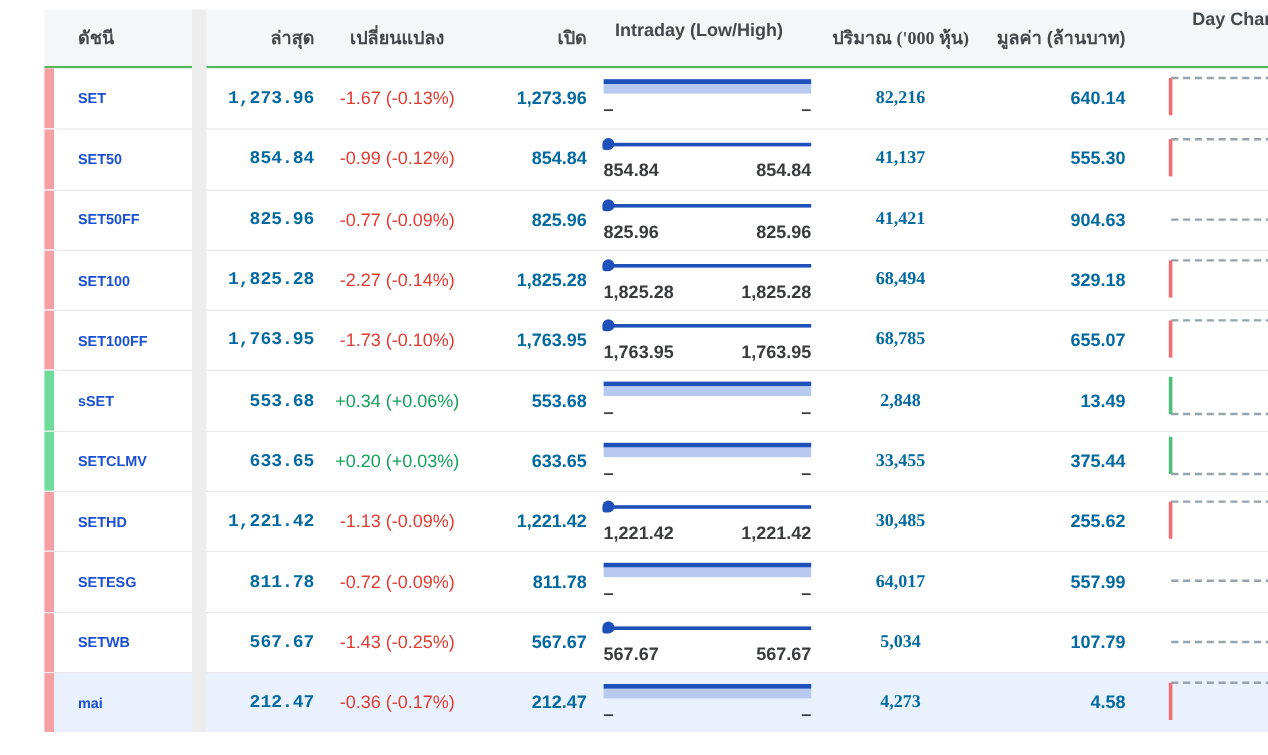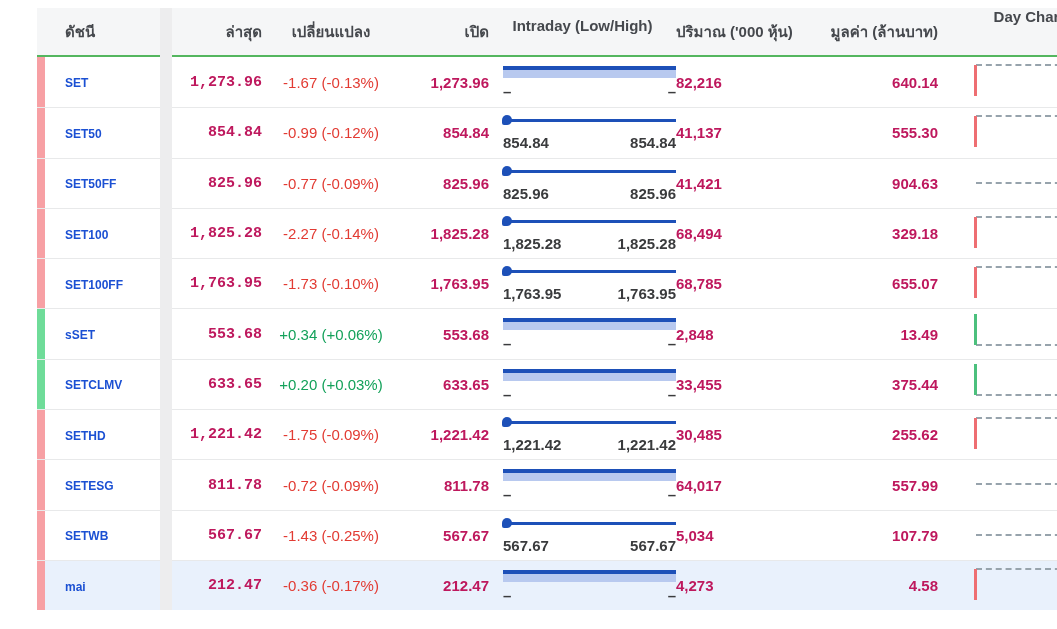--- a/index.html
+++ b/index.html
@@ -24,42 +24,42 @@
     color: #45484d; font-size: 15px; font-weight: 700;
   }
   .cell { flex: 0 0 auto; }
   .c-accent   { width: 8px;  align-self: stretch; }
   .c-index    { width: 115px; padding-left: 20px; text-align: left; }
   .c-gap      { width: 12px; }
   .c-last     { width: 90px;  text-align: right; font-family: Liberation Mono, monospace; }
   .c-change   { width: 138px; text-align: center; }
   .c-open     { width: 89px;  text-align: right; }
   .c-intraday { width: 187px; padding-left: 14px; }
-  .c-volume   { width: 149px; text-align: left; }
+  .c-volume   { width: 149px; text-align: center; font-family: Liberation Serif, serif; }
   .c-value    { width: 113px; text-align: right; }
   .c-day      { width: 182px; text-align: center; }
   .thead .c-intraday { text-align: center; padding-left: 0; }
 
   
   .row {
     display: flex; align-items: center; height: 50.3px; background: #fff;
     position: relative;
   }
   .row + .row { border-top: 1px solid #e8e9ea; }
   .row.hl { background: var(--highlight_row); }
 
   .accent { background: transparent; }
   .accent-red   { background: var(--accent_red); }
   .accent-green { background: var(--accent_green); }
 
   .idx {
     color: var(--index_blue); font-weight: 700; font-size: 12px;
     text-decoration: none; cursor: pointer;
   }
-  .num { color: #be185d; font-weight: 600; font-size: 15px; }
+  .num { color: #0369a1; font-weight: 600; font-size: 15px; }
   .chg { font-weight: 500; font-size: 15px; }
   .chg.down { color: var(--down_red); }
   .chg.up   { color: var(--up_green); }
 
   
   .c-intraday { align-self: stretch; padding-top: 9px; }
   .graphic { position: relative; height: 12px; width: 173px; }
   .gbar { width: 100%; }
   .gbar-top  { height: 4px; background: var(--bar_dark); }
   .gbar-body { height: 8px; background: var(--bar_light); }
@@ -288,21 +288,21 @@
     <div class="cell c-day day-up">
       <div class="dash"></div>
       <div class="tick"></div>
     </div>
   </div>
       <div class="row">
     <div class="cell c-accent accent accent-red"></div>
     <div class="cell c-index"><span class="idx">SETHD</span></div>
     <div class="cell c-gap"></div>
     <div class="cell c-last num">1,221.42</div>
-    <div class="cell c-change chg down">-1.75 (-0.09%)</div>
+    <div class="cell c-change chg down">-1.13 (-0.09%)</div>
     <div class="cell c-open num">1,221.42</div>
     <div class="cell c-intraday style-dotline">
       <div class="graphic">
 
         <div class="gline">
           <span class="gdot"></span>
         </div>
       </div>
       <div class="ilabels">
         <span>1,221.42</span>

